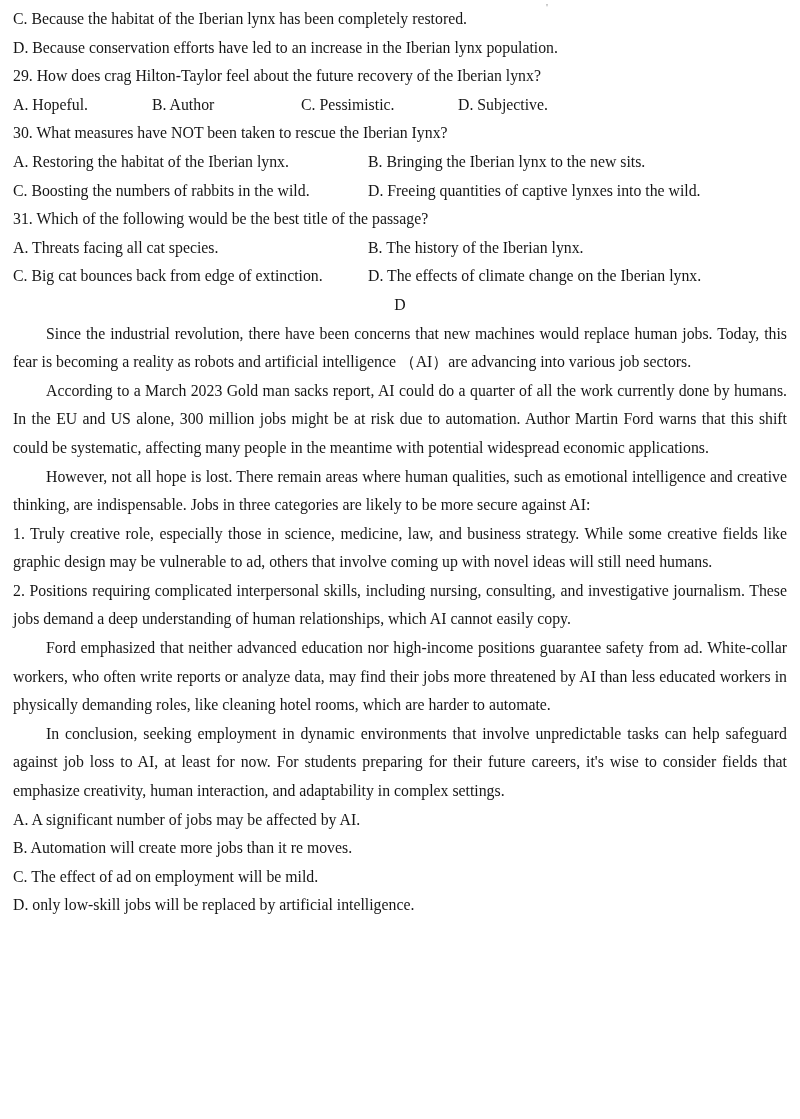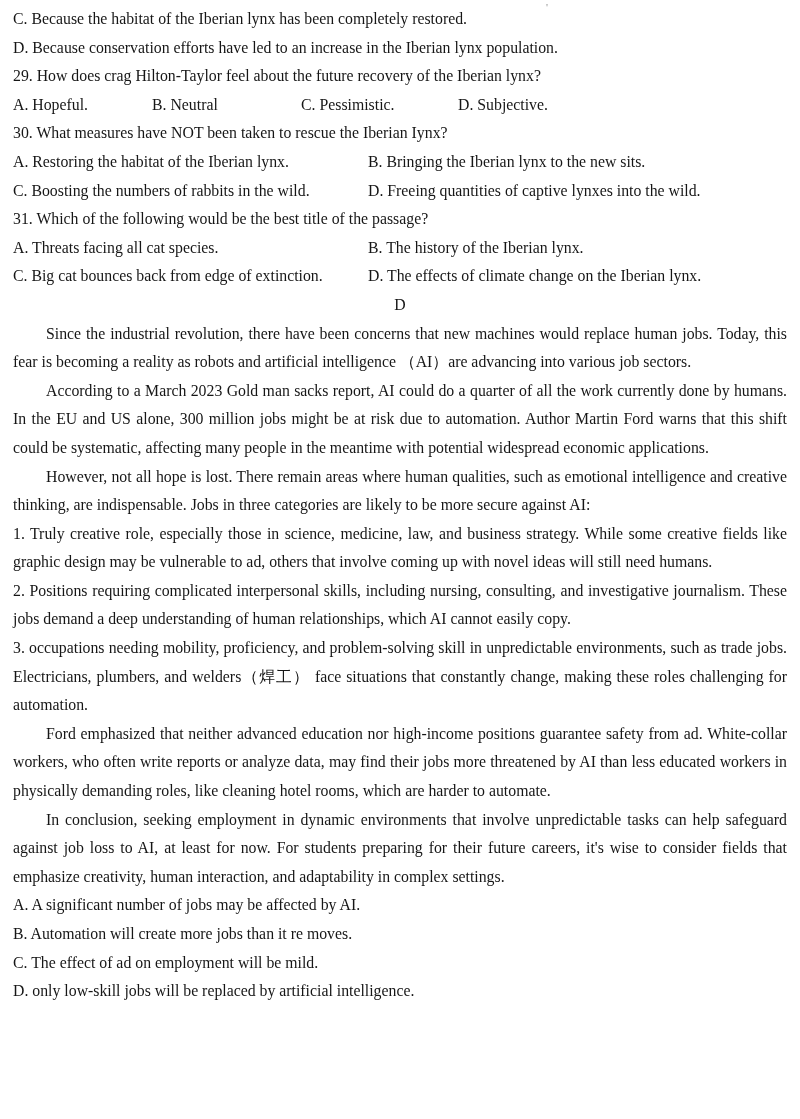--- a/index.html
+++ b/index.html
@@ -61,21 +61,21 @@
 
 <div class="page">
   <span class="stray-mark">'</span>
 
   <div class="line">C. Because the habitat of the Iberian lynx has been completely restored.</div>
   <div class="line">D. Because conservation efforts have led to an increase in the Iberian lynx population.</div>
 
   <div class="line">29. How does crag Hilton-Taylor feel about the future recovery of the Iberian lynx?</div>
   <div class="row">
     <span class="c1">A. Hopeful.</span>
-    <span class="c2">B. Neutral</span>
+    <span class="c2">B. Author</span>
     <span class="c3">C. Pessimistic.</span>
     <span class="c4">D. Subjective.</span>
   </div>
 
   <div class="line">30. What measures have NOT been taken to rescue the Iberian Iynx?</div>
   <div class="row">
     <span class="half">A. Restoring the habitat of the Iberian lynx.</span>
     <span class="rest">B. Bringing the Iberian lynx to the new sits.</span>
   </div>
   <div class="row">
@@ -92,21 +92,20 @@
     <span class="half">C. Big cat bounces back from edge of extinction.</span>
     <span class="rest">D. The effects of climate change on the Iberian lynx.</span>
   </div>
 
   <div class="center">D</div>
   <div class="para">Since the industrial revolution, there have been concerns that new machines would replace human jobs. Today, this fear is becoming a reality as robots and artificial intelligence （AI）are advancing into various job sectors.</div>
   <div class="para">According to a March 2023 Gold man sacks report, AI could do a quarter of all the work currently done by humans. In the EU and US alone, 300 million jobs might be at risk due to automation. Author Martin Ford warns that this shift could be systematic, affecting many people in the meantime with potential widespread economic applications.</div>
   <div class="para">However, not all hope is lost. There remain areas where human qualities, such as emotional intelligence and creative thinking, are indispensable. Jobs in three categories are likely to be more secure against AI:</div>
   <div class="para noindent">1. Truly creative role, especially those in science, medicine, law, and business strategy. While some creative fields like graphic design may be vulnerable to ad, others that involve coming up with novel ideas will still need humans.</div>
   <div class="para noindent">2. Positions requiring complicated interpersonal skills, including nursing, consulting, and investigative journalism. These jobs demand a deep understanding of human relationships, which AI cannot easily copy.</div>
-  <div class="para noindent">3. occupations needing mobility, proficiency, and problem-solving skill in unpredictable environments, such as trade jobs. Electricians, plumbers, and welders（焊工） face situations that constantly change, making these roles challenging for automation.</div>
   <div class="para">Ford emphasized that neither advanced education nor high-income positions guarantee safety from ad. White-collar workers, who often write reports or analyze data, may find their jobs more threatened by AI than less educated workers in physically demanding roles, like cleaning hotel rooms, which are harder to automate.</div>
   <div class="para">In conclusion, seeking employment in dynamic environments that involve unpredictable tasks can help safeguard against job loss to AI, at least for now. For students preparing for their future careers, it's wise to consider fields that emphasize creativity, human interaction, and adaptability in complex settings.</div>
 
   <div class="line">A. A significant number of jobs may be affected by AI.</div>
   <div class="line">B. Automation will create more jobs than it re moves.</div>
   <div class="line">C. The effect of ad on employment will be mild.</div>
   <div class="line">D. only low-skill jobs will be replaced by artificial intelligence.</div>
 </div>
 
 </body></html>

